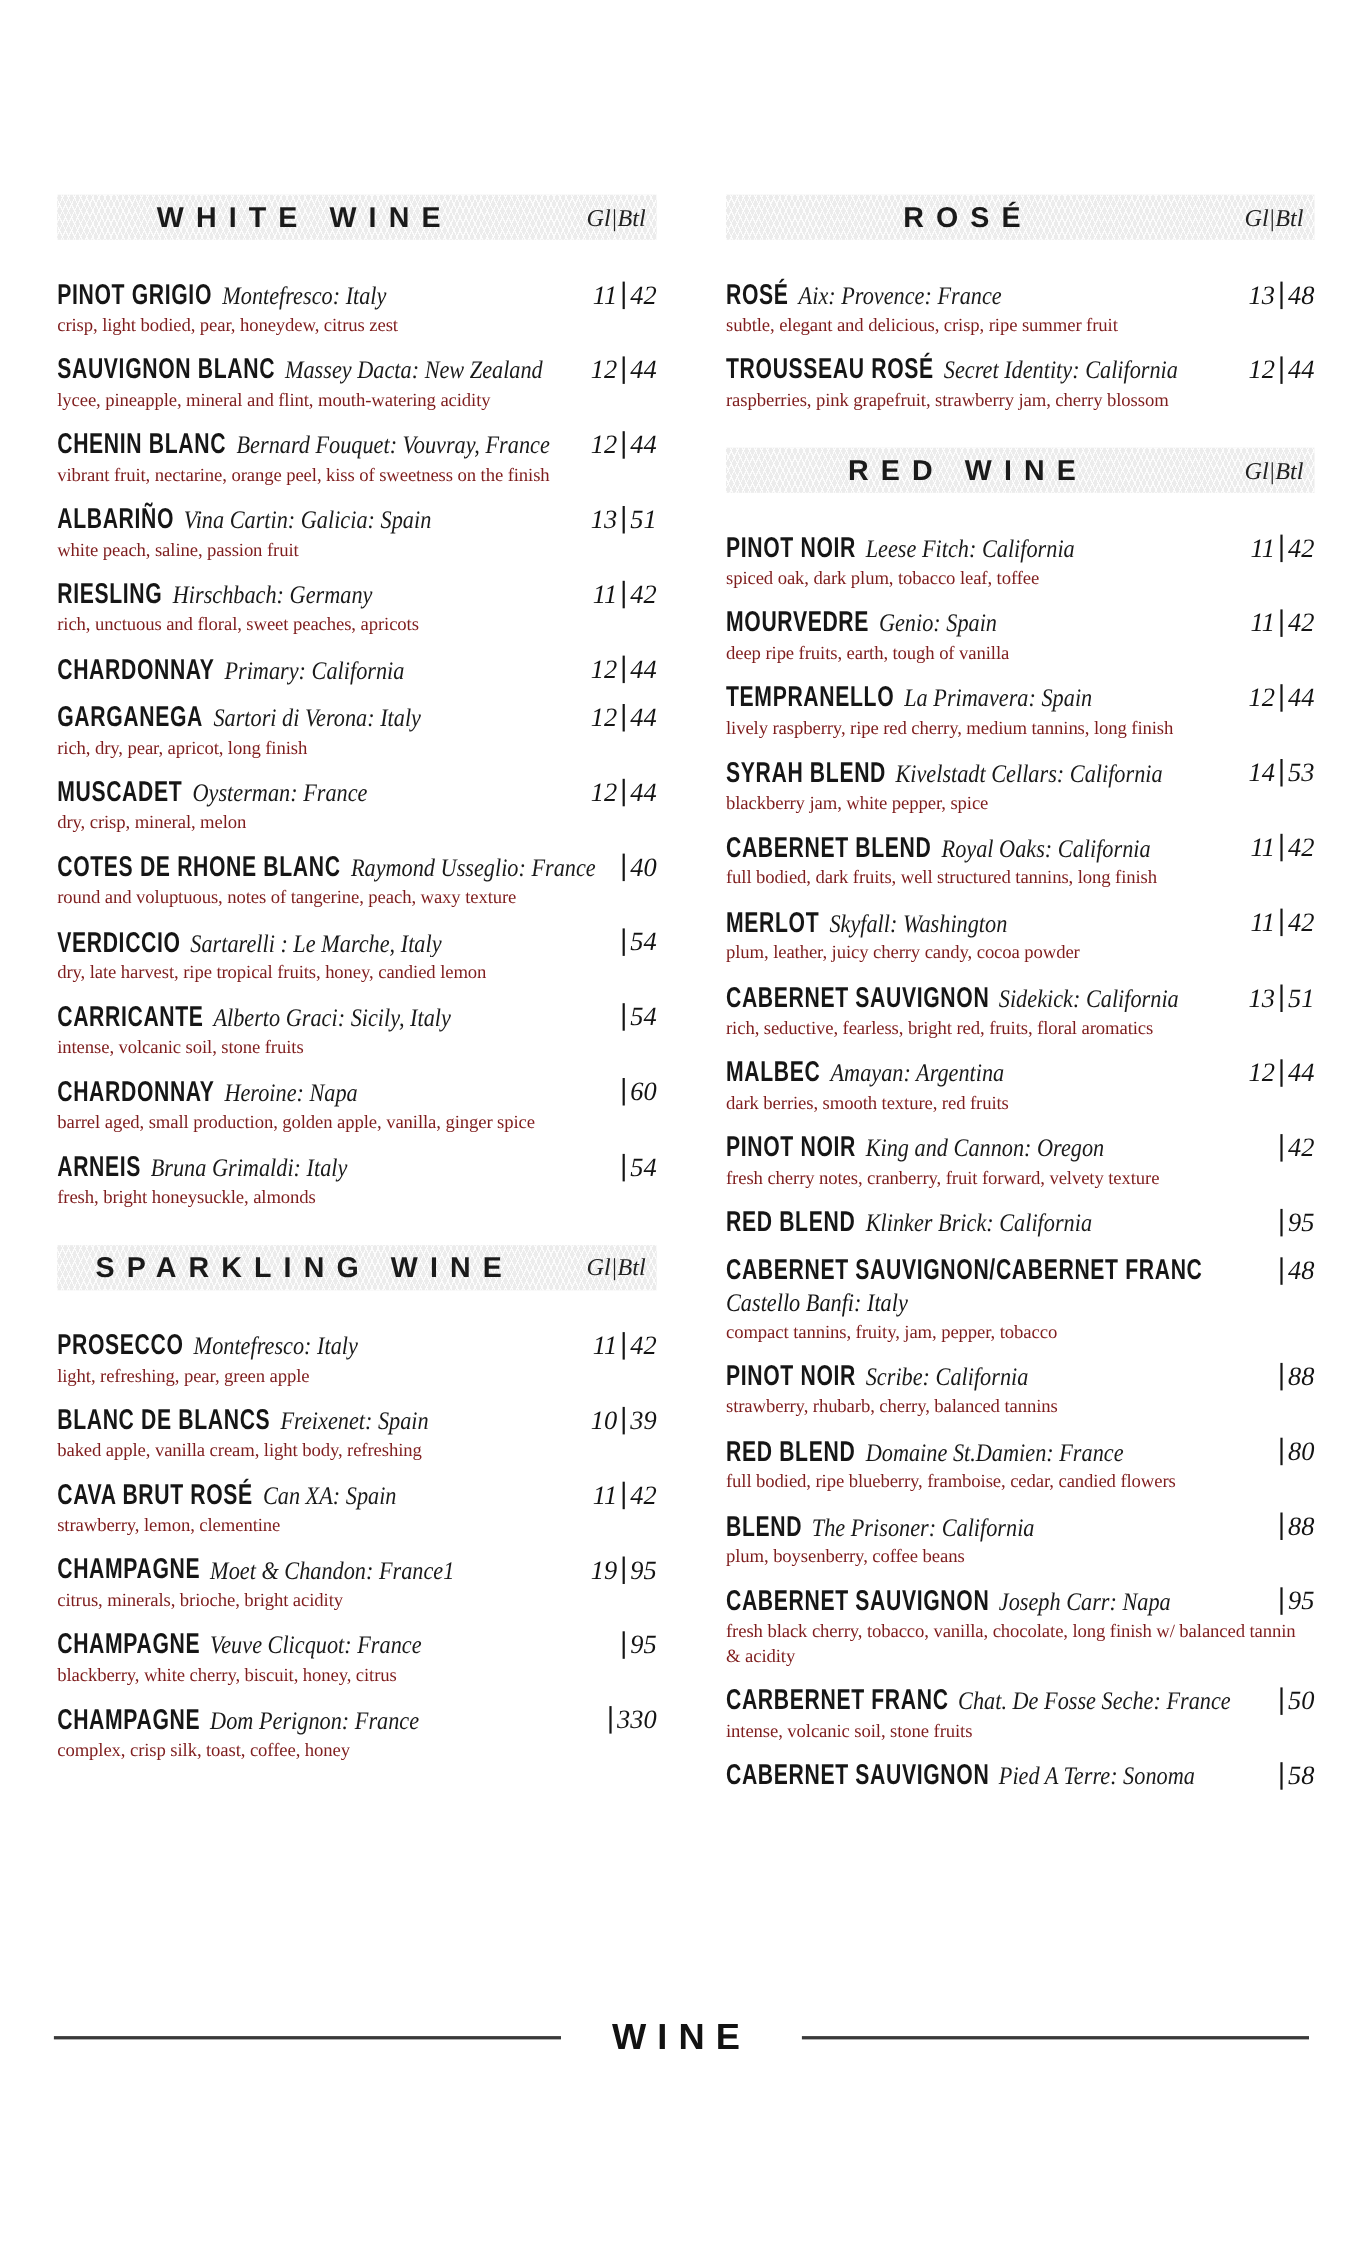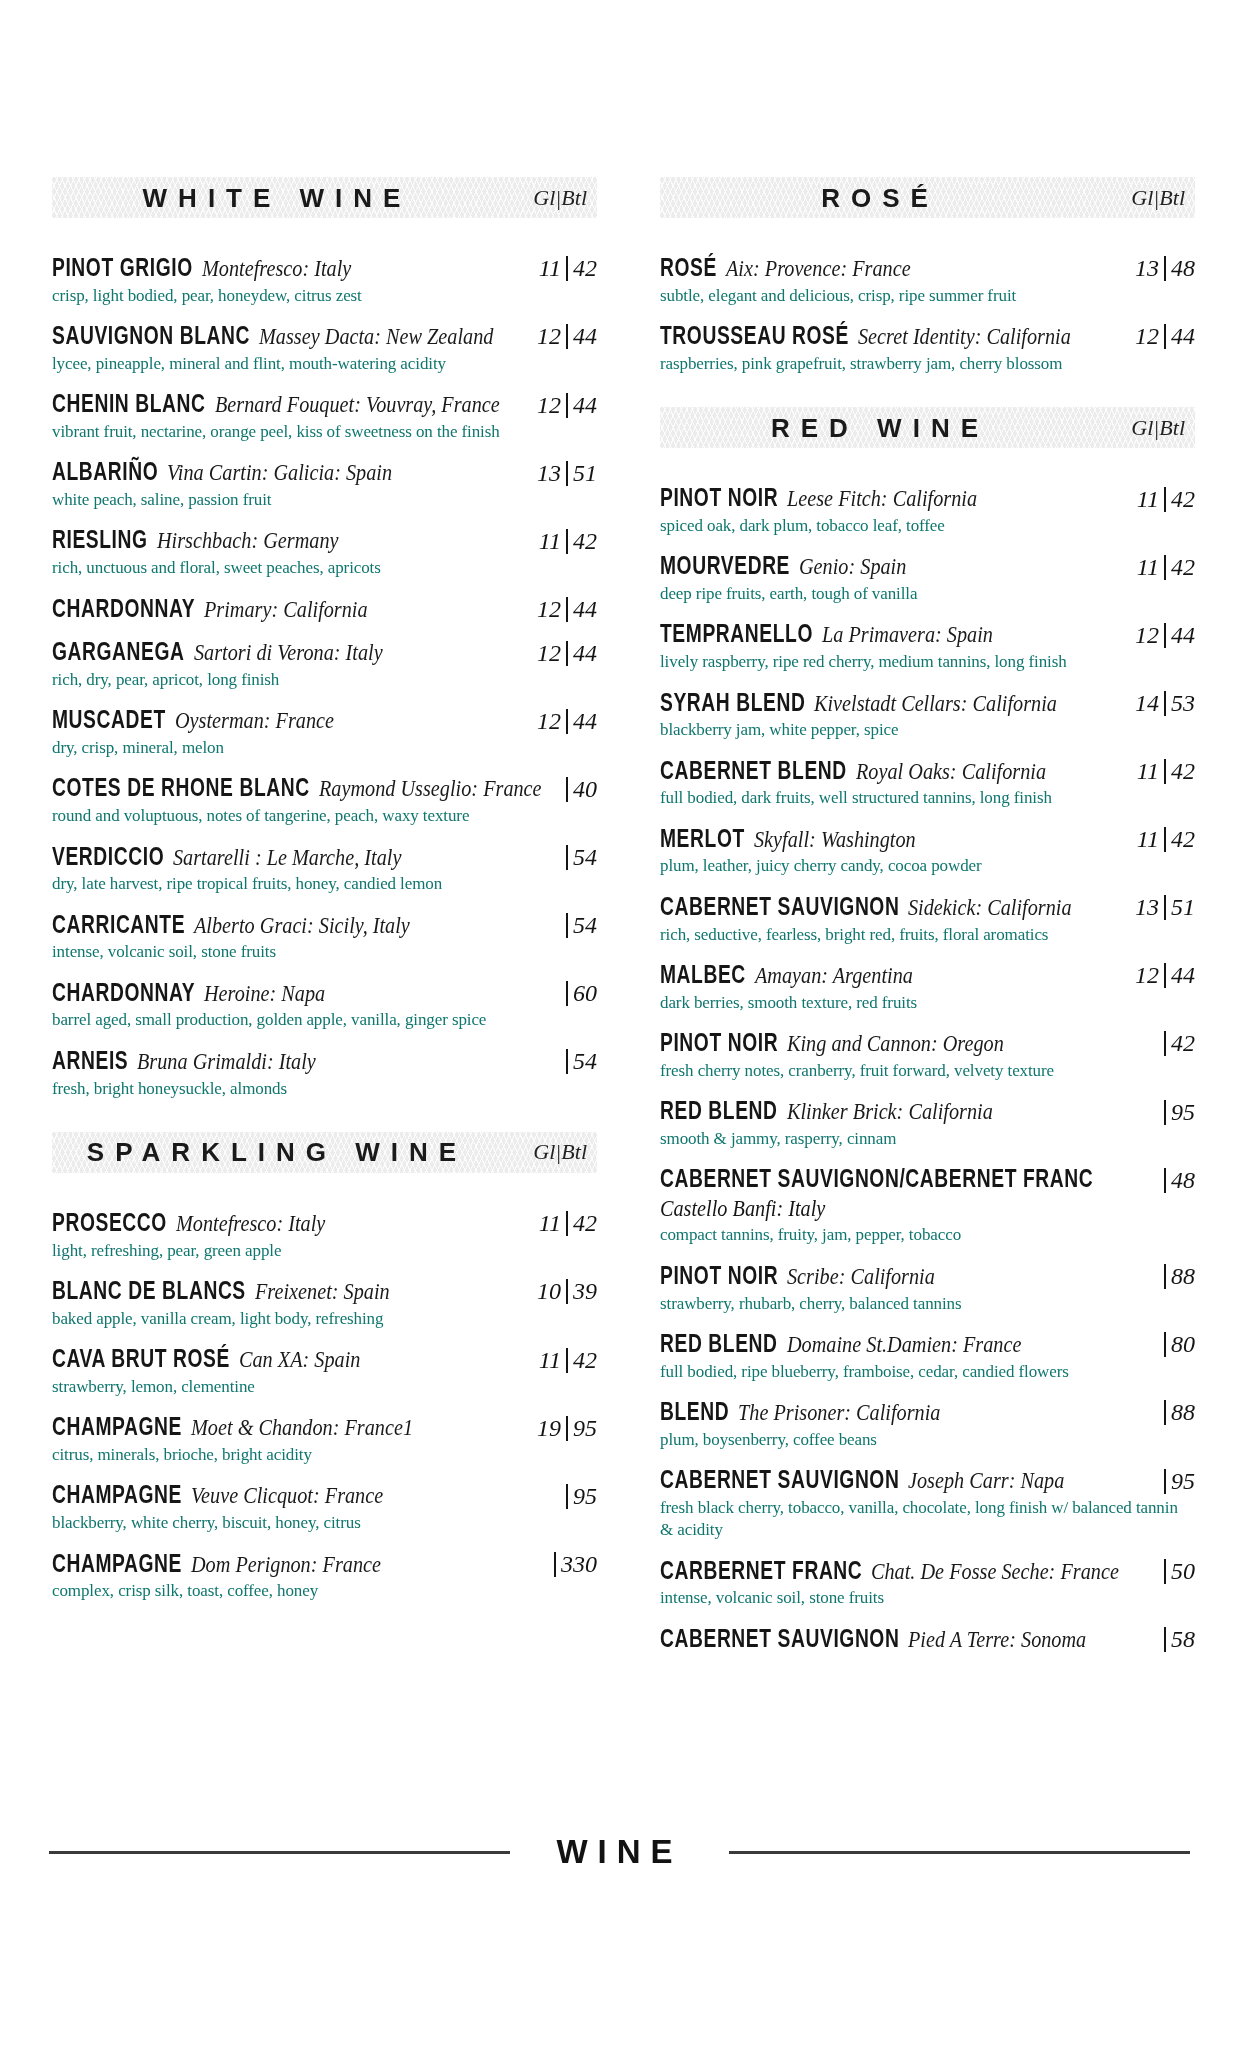--- a/index.html
+++ b/index.html
@@ -13,34 +13,34 @@
       background-image:
         repeating-linear-gradient(115deg, rgba(255,255,255,0.85) 0px, rgba(255,255,255,0.85) 1px, rgba(255,255,255,0) 1px, rgba(255,255,255,0) 5px),
         repeating-linear-gradient(65deg, rgba(255,255,255,0.85) 0px, rgba(255,255,255,0.85) 1px, rgba(255,255,255,0) 1px, rgba(255,255,255,0) 5px);}
   .section-title{position:absolute;left:0;right:95px;top:50%;transform:translateY(-50%);
       text-align:center;font-family:"Liberation Sans",sans-serif;font-weight:700;
       font-size:26px;letter-spacing:11px;color:#1a1a1a;white-space:nowrap;}
   .price-label{position:absolute;right:10px;top:50%;transform:translateY(-50%);
       font-style:italic;font-size:22px;color:#222;}
   .section-body{margin-top:34px;}
   .entry{margin-bottom:13px;}
-  .entry-head{display:flex;justify-content:space-between;align-items:center;}
+  .entry-head{display:flex;justify-content:space-between;align-items:flex-end;}
   .head-text{min-width:0;line-height:1.18;}
   .wine-name{display:inline-block;transform:scaleX(0.74);transform-origin:0 62%;
       font-family:"Liberation Sans",sans-serif;font-weight:700;font-size:26px;
       letter-spacing:0.8px;color:#161616;white-space:nowrap;}
   .wine-producer{display:inline-block;transform:scaleX(0.88);transform-origin:0 62%;
       font-style:italic;font-size:23px;margin-left:9px;color:#1a1a1a;white-space:nowrap;}
   .producer-line{font-style:italic;font-size:23px;line-height:1.15;
       display:block;transform:scaleX(0.88);transform-origin:0 50%;margin-top:2px;}
   .wine-price{flex-shrink:0;font-style:italic;font-size:24px;white-space:nowrap;
       padding-top:3px;padding-left:8px;color:#141414;}
   .price-bar{display:inline-block;width:2px;height:25px;background:#151515;
       margin:0 5px -5px 5px;}
-  .wine-desc{font-size:17px;line-height:1.32;letter-spacing:-0.1px;color:#0f766e;margin-top:2px;}
+  .wine-desc{font-size:17px;line-height:1.32;letter-spacing:-0.1px;color:#7f1d1d;margin-top:2px;}
   .footer{position:absolute;left:49px;right:53px;top:1833px;display:flex;align-items:center;}
   .rule{flex:1;height:3px;background:#3a3a3a;}
   .footer-title{font-family:"Liberation Sans",sans-serif;font-weight:700;font-size:33px;
       letter-spacing:10px;color:#121212;margin:0 46px;white-space:nowrap;}
 </style>
 </head>
 <body>
 
 <div class="page">
   <div class="col col-left" id="col-left">
@@ -283,21 +283,20 @@
               <span class="head-text"><span class="wine-name" style="margin-right: -41.6px;">PINOT NOIR</span><span class="wine-producer" style="margin-right: -29.52px;">King and Cannon: Oregon</span></span>
               <span class="wine-price"><span class="price-glass"></span><span class="price-bar"></span><span class="price-bottle">42</span></span>
             </div>
             <div class="wine-desc">fresh cherry notes, cranberry, fruit forward, velvety texture</div>
           </div>
           <div class="entry">
             <div class="entry-head">
               <span class="head-text"><span class="wine-name" style="margin-right: -41.34px;">RED BLEND</span><span class="wine-producer" style="margin-right: -28.08px;">Klinker Brick: California</span></span>
               <span class="wine-price"><span class="price-glass"></span><span class="price-bar"></span><span class="price-bottle">95</span></span>
             </div>
-            <div class="wine-desc">smooth &amp; jammy, rasperry, cinnam</div>
           </div>
           <div class="entry">
             <div class="entry-head">
               <span class="head-text"><span class="wine-name" style="margin-right: -152.1px;">CABERNET SAUVIGNON/CABERNET FRANC</span></span>
               <span class="wine-price"><span class="price-glass"></span><span class="price-bar"></span><span class="price-bottle">48</span></span>
             </div>
             <div class="producer-line">Castello Banfi: Italy</div>
             <div class="wine-desc">compact tannins, fruity, jam, pepper, tobacco</div>
           </div>
           <div class="entry">

